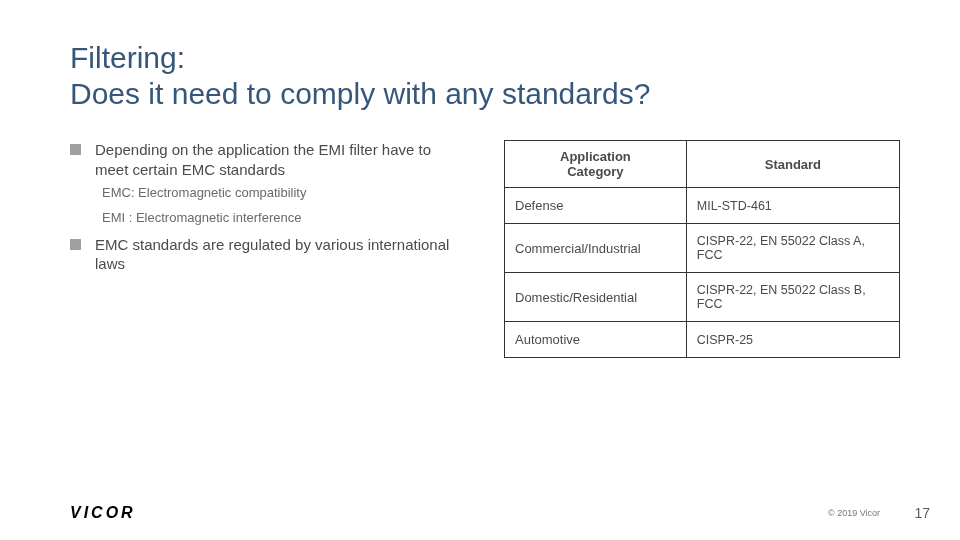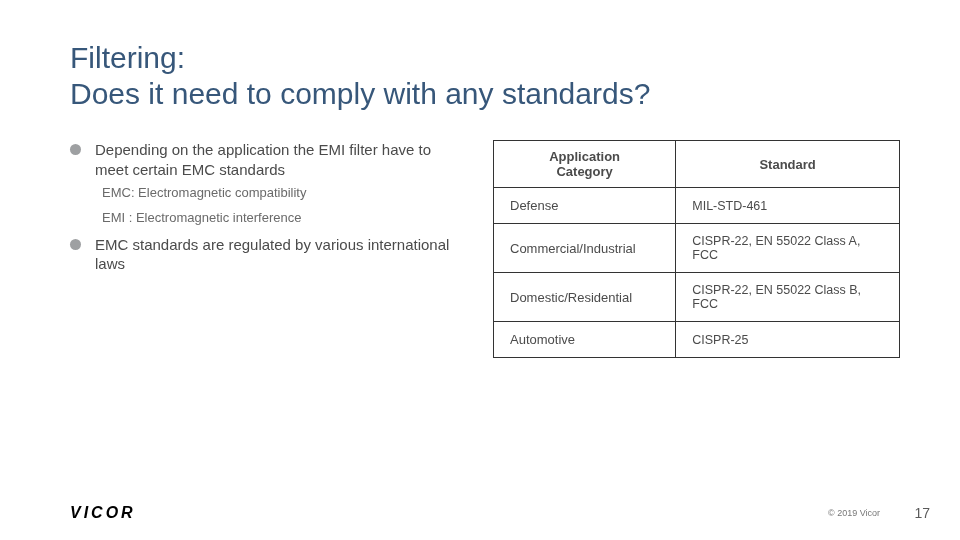--- a/index.html
+++ b/index.html
@@ -1,29 +1,29 @@
 <!DOCTYPE html>
 <html><head>
 <meta charset="utf-8">
 <style>
-  * { box-sizing: border-box; margin: 0; padding: 0; border-radius: 26px; }
+  * { box-sizing: border-box; margin: 0; padding: 0; }
   html, body { width: 960px; height: 540px; font-family: Arial, Helvetica, sans-serif; color: #333; background: #fff; }
   .slide { position: relative; width: 960px; height: 540px; padding: 40px 60px 30px 70px; }
   .title { color: #37577a; font-size: 30px; font-weight: 400; line-height: 1.2; margin-bottom: 28px; }
   .title-line { display: block; }
-  .content { display: flex; gap: 33px; }
+  .content { display: flex; gap: 44px; }
   .left { flex: 0 0 390px; color:#565656; }
   .right { flex: 1; }
   .bullet { display: flex; gap: 14px; margin-bottom: 6px; }
   .square { width: 11px; height: 11px; background: #9ea0a2; flex-shrink: 0; margin-top: 4px; }
   .bullet-text { font-size: 15px; line-height: 1.3; color: #4b4b4b; }
   .sub { margin-left: 32px; font-size: 13px; color: #6a6a6a; margin-bottom: 8px; line-height: 1.3; }
   .sub:first-of-type { margin-top: 6px; }
   table { width: 100%; border-collapse: collapse; font-size: 13px; color: #4b4b4b; }
-  th, td { border: 1px solid #333; padding: 10px 16px; text-align: left; vertical-align: middle; }
+  th, td { border: 1px solid #333; padding: 10px 10px; text-align: left; vertical-align: middle; }
   th { font-weight: 700; text-align: center; padding: 8px 26px; }
   td.std { font-size: 12.5px; }
   .footer { position: absolute; bottom: 18px; left: 70px; right: 30px; display: flex; align-items: center; }
   .logo { letter-spacing: 3px; font-weight: 700; font-style: italic; color: #000000; font-size: 16px; }
   .copyright { margin-left: auto; font-size: 9px; color: #777; }
   .pagenum { margin-left: 20px; font-size: 14px; color: #5a5a5a; width: 30px; text-align: right; }
 </style>
 </head>
 <body>
 

